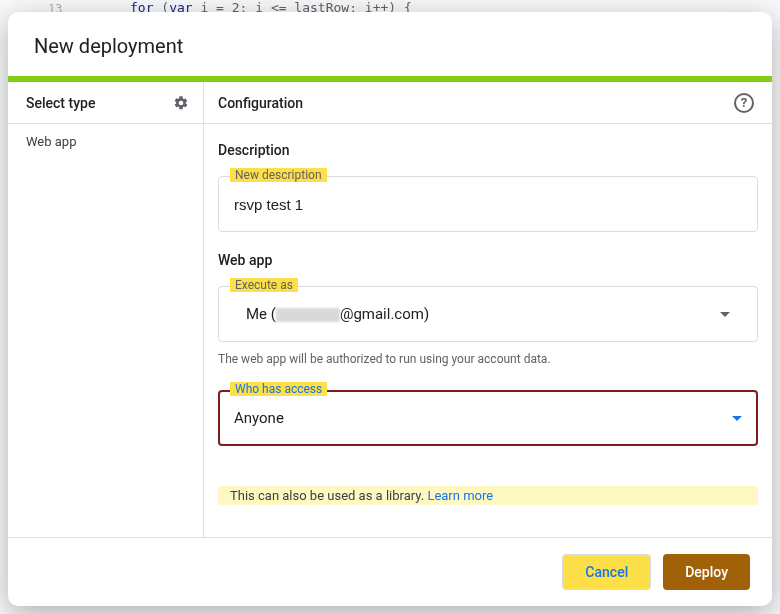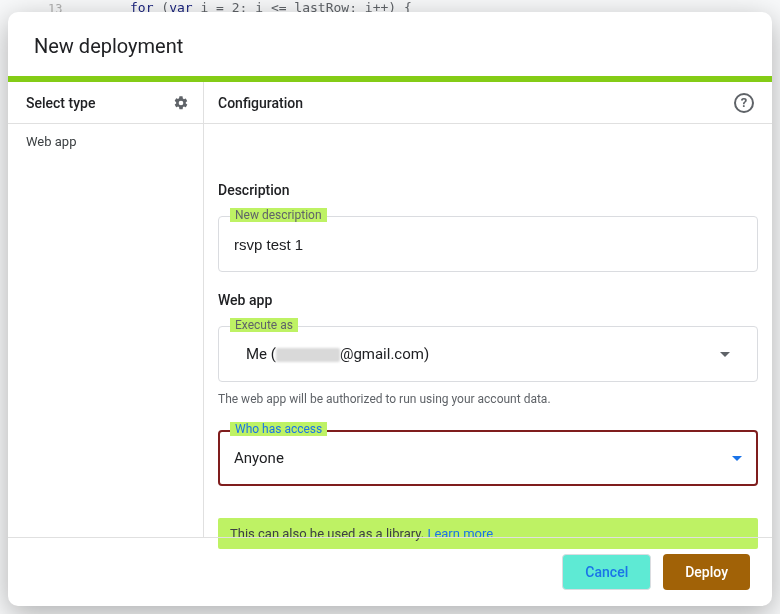--- a/index.html
+++ b/index.html
@@ -40,42 +40,42 @@
     font-size: 14px; color: #202124; font-weight: 500;
     border-bottom: 1px solid #e0e0e0;
     height: 42px;
     gap: 7px;
   }
   .gear { width: 16px; height: 16px; color: #5f6368; flex-shrink: 0; }
   .sidebar-item {
     padding: 10px 18px; font-size: 13px; color: #3c4043; cursor: pointer;
   }
   .config {
-    flex: 1; display: flex; flex-direction: column; min-width: 0; gap: 40px;
+    flex: 1; display: flex; flex-direction: column; min-width: 0;
   }
   .config-head {
     display: flex; align-items: center; justify-content: space-between;
     padding: 12px 18px 12px 14px;
     font-size: 14px; color: #202124; font-weight: 500;
     border-bottom: 1px solid #e0e0e0;
     height: 42px;
   }
   .help-icon { width: 20px; height: 20px; color: #5f6368; border: 2px solid #5f6368; border-radius: 50%; display:flex; align-items:center; justify-content:center; font-size:13px; font-weight:bold; flex-shrink:0;}
   .config-body {
     padding: 18px 14px; display: flex; flex-direction: column; gap: 0;
   }
   .section-label {
     font-size: 14px; color: #202124; font-weight: 500; margin-bottom: 18px;
   }
   .section-label.mt { margin-top: 20px; }
   .field-wrap {
     position: relative;
   }
   .floating-label {
-    position: absolute; top: -8px; left: 12px; background: #bef264;
+    position: absolute; top: -8px; left: 12px; background: #fde047;
     padding: 0 5px; font-size: 12px; color: #5f6368;
   }
   .floating-label.focused { color: #1a73e8; }
   .text-input {
     width: 100%; height: 56px; border: 1px solid #dadce0; border-radius: 4px;
     padding: 0 15px; font-size: 15px; color: #202124; outline: none;
     font-family: Liberation Sans, sans-serif;
   }
   .select {
     width: 100%; height: 56px; border: 1px solid #dadce0; border-radius: 4px;
@@ -87,37 +87,37 @@
   .select .arrow { width: 0; height: 0; border-left: 5px solid transparent; border-right: 5px solid transparent; border-top: 5px solid #5f6368; }
   .select.focused .arrow { border-top-color: #1a73e8; }
   .helper-text {
     font-size: 12px; color: #5f6368; margin-top: 10px; margin-bottom: 24px;
   }
   .redacted {
     display: inline-block; width: 64px; height: 14px; background: #d9d9d9;
     border-radius: 2px; vertical-align: middle; filter: blur(1px);
   }
   .info-banner {
-    margin-top: 32px;
-    background: #bef264; color: #3c4043; font-size: 13px;
-    padding: 8px 12px; border-radius: 2px;
+    margin-top: 40px;
+    background: #fef9c3; color: #3c4043; font-size: 13px;
+    padding: 2px 12px; border-radius: 2px;
   }
   .info-banner a { color: #1a73e8; text-decoration: none; cursor: pointer; }
   .modal-footer {
     border-top: 1px solid #e0e0e0;
     padding: 16px 22px;
     display: flex; justify-content: flex-end; gap: 12px;
   }
   .btn {
     height: 36px; padding: 0 22px; border-radius: 4px; font-size: 14px;
     font-weight: 500; cursor: pointer; display: inline-flex; align-items: center;
     border: none; font-family: inherit;
   }
   .btn-secondary {
-    background: #5eead4; border: 1px solid #dadce0; color: #1a73e8;
+    background: #fde047; border: 1px solid #dadce0; color: #1a73e8;
   }
   .btn-primary {
     background: #a16207; color: #fff;
   }
 </style>
 </head>
 <body>
 
 <div class="code-bg">
   <span class="ln">13</span>

